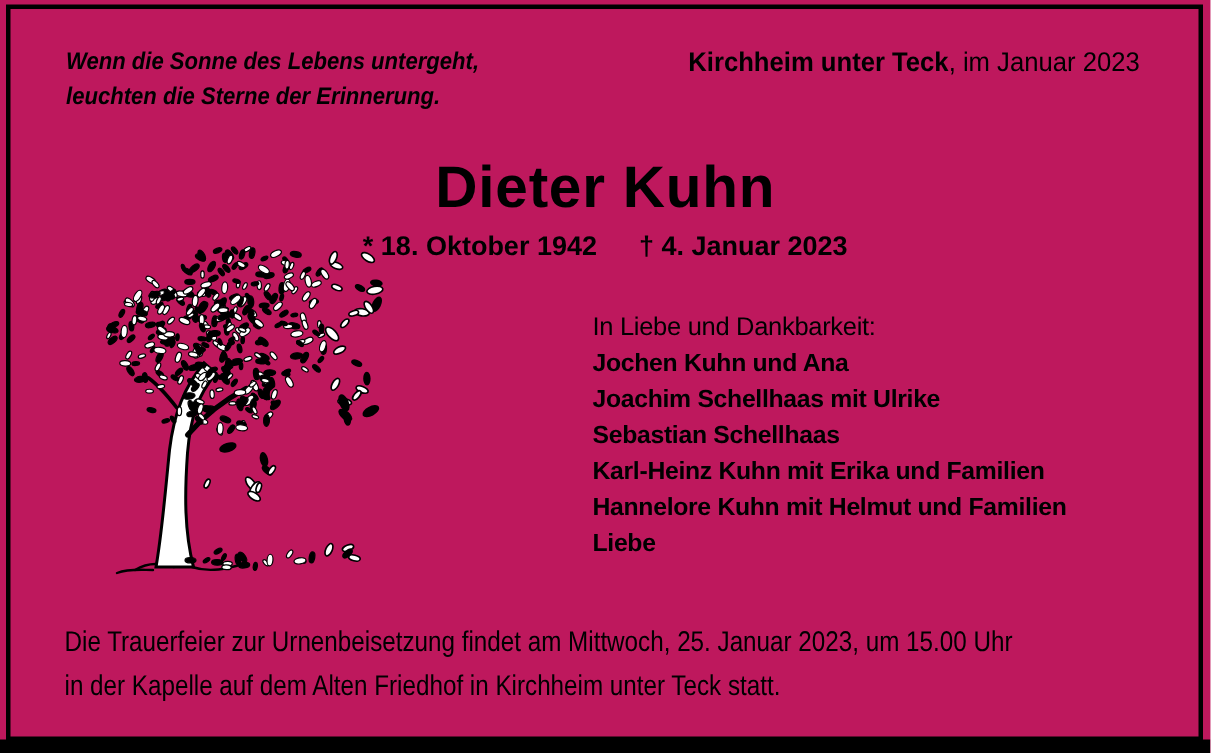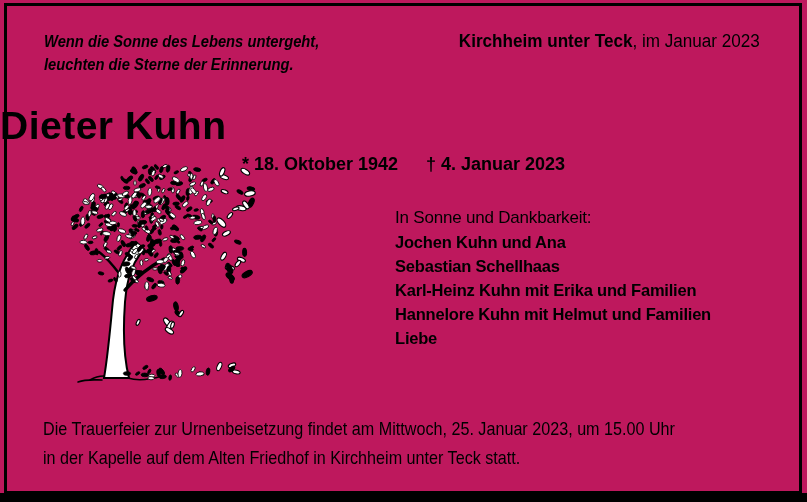--- a/index.html
+++ b/index.html
@@ -45,21 +45,21 @@
     font-size: 18px;
     white-space: nowrap;
     transform: scaleX(0.95);
     transform-origin: 100% 0;
   }
   .dateline .place { font-weight: 700; }
   .deceased-name {
     position: absolute;
     left: 0; right: 0; top: 104px;
     margin: 0;
-    text-align: left;
+    text-align: center;
     font-size: 39px;
     font-weight: 700;
     letter-spacing: 0.5px;
   }
   .life-dates {
     position: absolute;
     left: 0; right: 0; top: 154px;
     text-align: center;
     font-size: 18px;
     font-weight: 700;
@@ -508,22 +508,23 @@
         <ellipse cx="0" cy="0" rx="2.916871040612459" ry="1.4584355203062296" fill="#000" stroke="#000" stroke-width="0.8" transform="translate(97.4 217.4) rotate(149)"></ellipse>
         <ellipse cx="0" cy="0" rx="4.009001976400614" ry="2.004500988200307" fill="#000" stroke="#000" stroke-width="0.8" transform="translate(113.7 221.5) rotate(54)"></ellipse>
         <ellipse cx="0" cy="0" rx="3.9394116416759792" ry="1.8801737380726262" fill="#fff" stroke="#000" stroke-width="1.1" transform="translate(184.0 215.3) rotate(159)"></ellipse>
         <ellipse cx="0" cy="0" rx="4.4472006139159195" ry="2.122527565732598" fill="#fff" stroke="#000" stroke-width="1.1" transform="translate(171.3 216.5) rotate(114)"></ellipse>
         <ellipse cx="0" cy="0" rx="3.9114159778505564" ry="1.8668121712468564" fill="#fff" stroke="#000" stroke-width="1.1" transform="translate(188.3 222.0) rotate(14)"></ellipse>
         <ellipse cx="0" cy="0" rx="3.6812948410958053" ry="1.7569816287048161" fill="#000" stroke="#000" stroke-width="1.1" transform="translate(183.7 219.0) rotate(138)"></ellipse>
       </g>
   </svg>
 
   <div class="tribute">
-    <div class="intro">In Sonne und Dankbarkeit:</div>
+    <div class="intro">In Liebe und Dankbarkeit:</div>
     <div class="mourner">Jochen Kuhn und Ana</div>
+    <div class="mourner">Joachim Schellhaas mit Ulrike</div>
     <div class="mourner">Sebastian Schellhaas</div>
     <div class="mourner">Karl-Heinz Kuhn mit Erika und Familien</div>
     <div class="mourner">Hannelore Kuhn mit Helmut und Familien</div>
     <div class="mourner">Liebe</div>
   </div>
 
   <div class="funeral">
     <div>Die Trauerfeier zur Urnenbeisetzung findet am Mittwoch, 25. Januar 2023, um 15.00 Uhr</div>
     <div>in der Kapelle auf dem Alten Friedhof in Kirchheim unter Teck statt.</div>
   </div>

